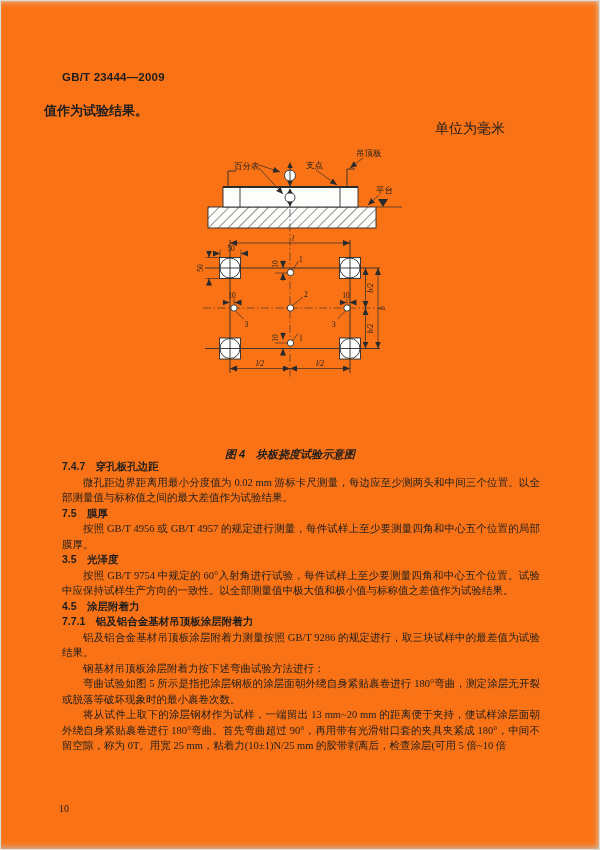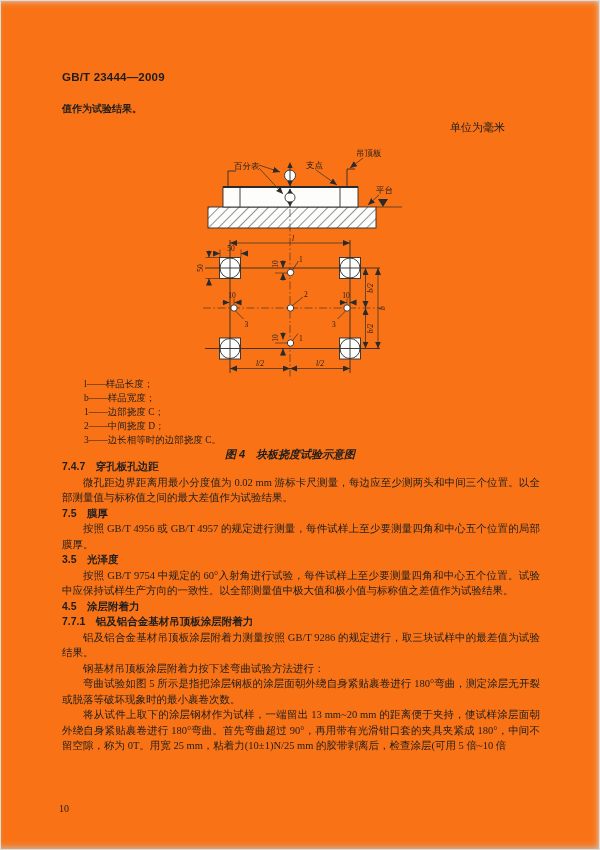--- a/index.html
+++ b/index.html
@@ -3,22 +3,22 @@
 <meta charset="utf-8">
 <style>
   html,body{margin:0;padding:0;}
   body{width:600px;height:850px;background:#e9e9e6;font-family:"Liberation Serif",serif;}
   .page{
     position:relative;width:600px;height:850px;background:#f97316;overflow:hidden;
     box-shadow:inset 0 0 0 1px #dededa, inset 0 -6px 7px -4px #c2c2be, inset 0 5px 6px -4px #d8d8d4, inset -5px 0 6px -4px #dcdcd8;
     color:#1d1d1d;
   }
   .doc-number{position:absolute;left:62px;top:71px;font-family:"Liberation Sans",sans-serif;font-weight:700;font-size:11.5px;letter-spacing:.2px;}
-  .intro-line{position:absolute;left:62px;top:102px;font-size:10px;font-weight:700;}
-  .unit-note{position:absolute;right:95px;top:120px;font-size:11px;}
+  .intro-line{position:absolute;left:44px;top:102px;font-size:13px;font-weight:700;}
+  .unit-note{position:absolute;right:95px;top:120px;font-size:14px;}
   svg.fig{position:absolute;left:0;top:0;}
   svg text{fill:#1d1d1d;font-family:"Liberation Serif",serif;font-size:7.5px;}
   svg text.cn{font-size:8.5px;font-family:"Liberation Sans",sans-serif;}
   svg text.it{font-style:italic;}
   .legend{position:absolute;left:84px;top:377px;font-size:9.5px;line-height:14px;}
   .legend .legend-line{white-space:nowrap;}
   .fig-caption{position:absolute;left:0;top:447px;width:580px;text-align:center;font-family:"Liberation Sans",sans-serif;font-weight:700;font-size:11px;font-style:italic;}
   .doc-body{position:absolute;left:62px;top:459px;width:478px;font-size:10.5px;line-height:15.5px;text-align:justify;}
   .sec-heading{font-family:"Liberation Sans",sans-serif;font-weight:700;}
   .sec-para{text-indent:2em;}
@@ -158,27 +158,20 @@
     <text class="it" transform="translate(385,308) rotate(-90)" text-anchor="middle">b</text>
     <text class="it" x="260" y="365.5" text-anchor="middle">l/2</text>
     <text class="it" x="320" y="365.5" text-anchor="middle">l/2</text>
     <text x="299" y="262">1</text>
     <text x="304" y="297">2</text>
     <text x="244.5" y="327">3</text>
     <text x="332" y="327">3</text>
     <text x="299" y="341">1</text>
   </svg>
 
-  <div class="legend">
-      <div class="legend-line">l——样品长度；</div>
-      <div class="legend-line">b——样品宽度；</div>
-      <div class="legend-line">1——边部挠度 C；</div>
-      <div class="legend-line">2——中间挠度 D；</div>
-      <div class="legend-line">3——边长相等时的边部挠度 C。</div>
-    </div>
 
   <div class="fig-caption">图 4　块板挠度试验示意图</div>
 
   <div class="doc-body">
       <div class="sec-heading">7.4.7　穿孔板孔边距</div>
       <div class="sec-para">微孔距边界距离用最小分度值为 0.02 mm 游标卡尺测量，每边应至少测两头和中间三个位置。以全部测量值与标称值之间的最大差值作为试验结果。</div>
       <div class="sec-heading">7.5　膜厚</div>
       <div class="sec-para">按照 GB/T 4956 或 GB/T 4957 的规定进行测量，每件试样上至少要测量四角和中心五个位置的局部膜厚。</div>
       <div class="sec-heading">3.5　光泽度</div>
       <div class="sec-para">按照 GB/T 9754 中规定的 60°入射角进行试验，每件试样上至少要测量四角和中心五个位置。试验中应保持试样生产方向的一致性。以全部测量值中极大值和极小值与标称值之差值作为试验结果。</div>

